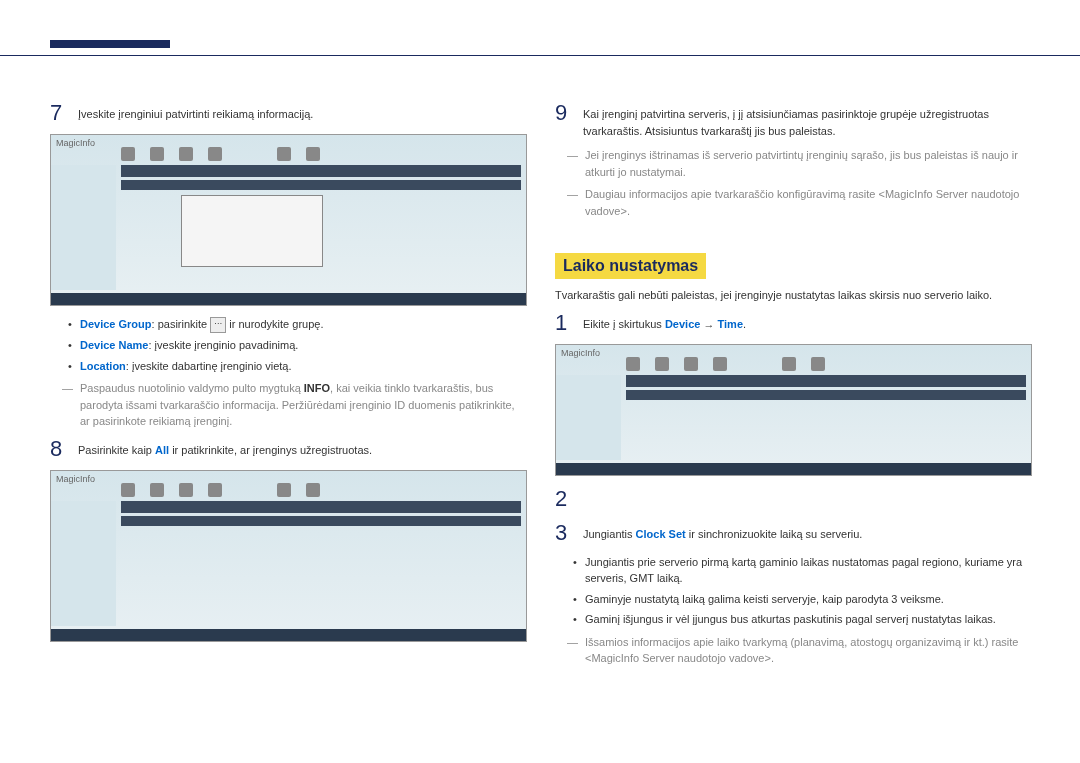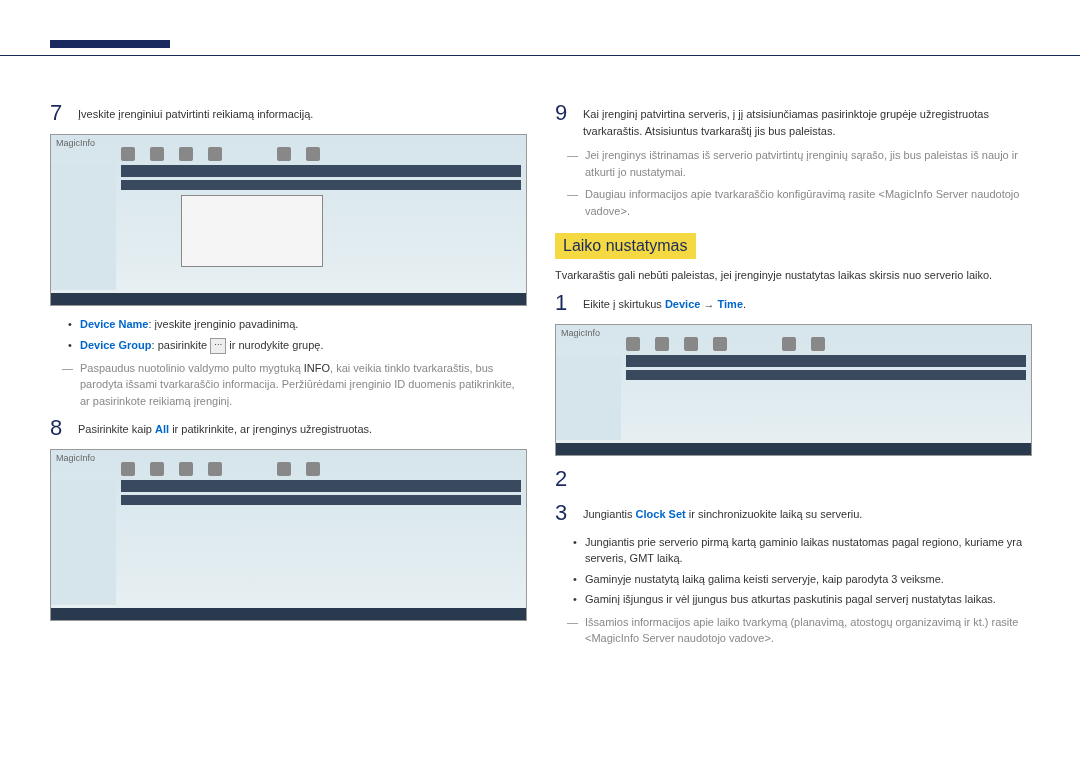--- a/index.html
+++ b/index.html
@@ -19,23 +19,23 @@
 .darkbar{position:absolute;top:30px;left:70px;right:5px;height:12px;background:#3a4a5e}
 .darkbar2{position:absolute;top:45px;left:70px;right:5px;height:10px;background:#3a4a5e}
 .sidebar{position:absolute;top:30px;left:0;width:65px;bottom:15px;background:#d5e5eb}
 .dialog{position:absolute;top:60px;left:130px;width:140px;height:70px;background:#f5f5f5;border:1px solid #888}
 .btmbar{position:absolute;bottom:0;left:0;right:0;height:12px;background:#2a3a4e}
 .bullet{padding-left:30px;margin:4px 0;line-height:1.5}
 .bullet::before{content:"•";margin-left:-12px;width:12px;display:inline-block}
 .dashnote{padding-left:30px;margin:6px 0;color:#888;line-height:1.5;position:relative}
 .dashnote::before{content:"―";position:absolute;left:12px;color:#888}
 strong.blue{color:#0066cc;font-weight:bold}
-strong.bk{color:#333;font-weight:normal}
+strong.bk{color:#333;font-weight:bold}
 .sm-icon{display:inline-block;width:14px;height:14px;background:#eee;border:1px solid #999;vertical-align:middle;text-align:center;line-height:12px;font-size:8px}
-.section-hdr{display:inline-block;background:#f5d942;color:#1a2a5e;font-size:16px;padding:4px 8px;margin:8px 0 8px 0;font-weight:normal}
+.section-hdr{display:inline-block;background:#f5d942;color:#1a2a5e;font-size:16px;padding:4px 8px;margin:28px 0 8px 0;font-weight:bold}
 </style>
 </head>
 <body>
 
 <div class="page">
 <div class="topbar"></div>
 <div class="topdiv"></div>
 <div class="columns">
 
 <div class="col">
@@ -51,22 +51,23 @@
             <span></span>
             <span></span>
             <span style="margin-left:40px"></span>
             <span></span>
           </div>
           <div class="darkbar"></div>
           <div class="darkbar2"></div>
           <div class="dialog"></div>
           <div class="btmbar"></div>
         </div>
+<div class="bullet"><strong class="blue">Device Group</strong><span>: pasirinkite </span><span class="sm-icon">⋯</span><span> ir nurodykite grupę.</span></div>
 <div class="bullet"><strong class="blue">Device Name</strong><span>: įveskite įrenginio pavadinimą.</span></div>
-<div class="bullet"><strong class="blue">Device Group</strong><span>: pasirinkite </span><span class="sm-icon">⋯</span><span> ir nurodykite grupę.</span></div>
+<div class="bullet"><strong class="blue">Location</strong><span>: įveskite dabartinę įrenginio vietą.</span></div>
 <div class="dashnote"><span>Paspaudus nuotolinio valdymo pulto mygtuką </span><strong class="bk">INFO</strong><span>, kai veikia tinklo tvarkaraštis, bus parodyta išsami tvarkaraščio informacija. Peržiūrėdami įrenginio ID duomenis patikrinkite, ar pasirinkote reikiamą įrenginį.</span></div>
 <div class="step">
           <div class="num">8</div>
           <div class="txt"><span>Pasirinkite kaip </span><strong class="blue">All</strong><span> ir patikrinkite, ar įrenginys užregistruotas.</span></div>
         </div>
 <div class="shot">
           <div class="sidebar"></div>
           <div class="iconrow">
             <span></span>
             <span></span>

